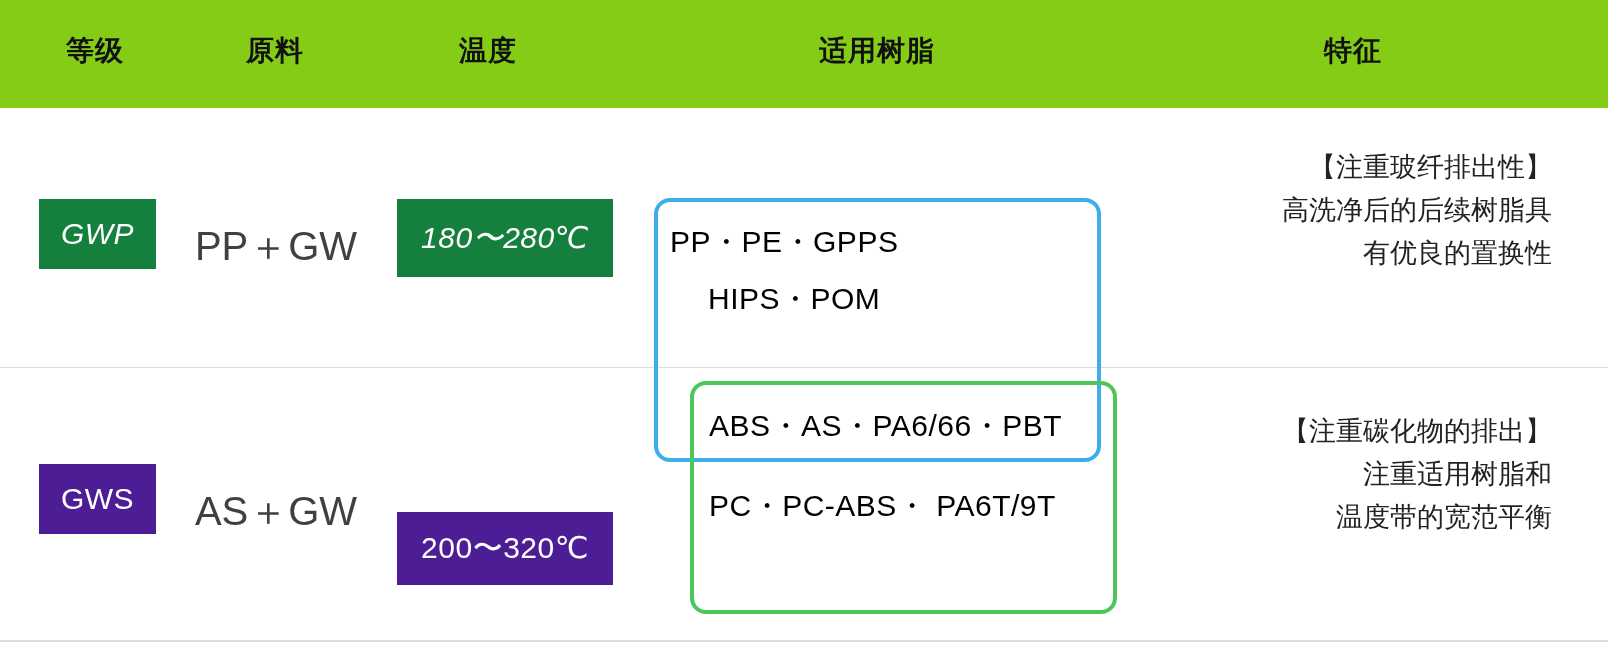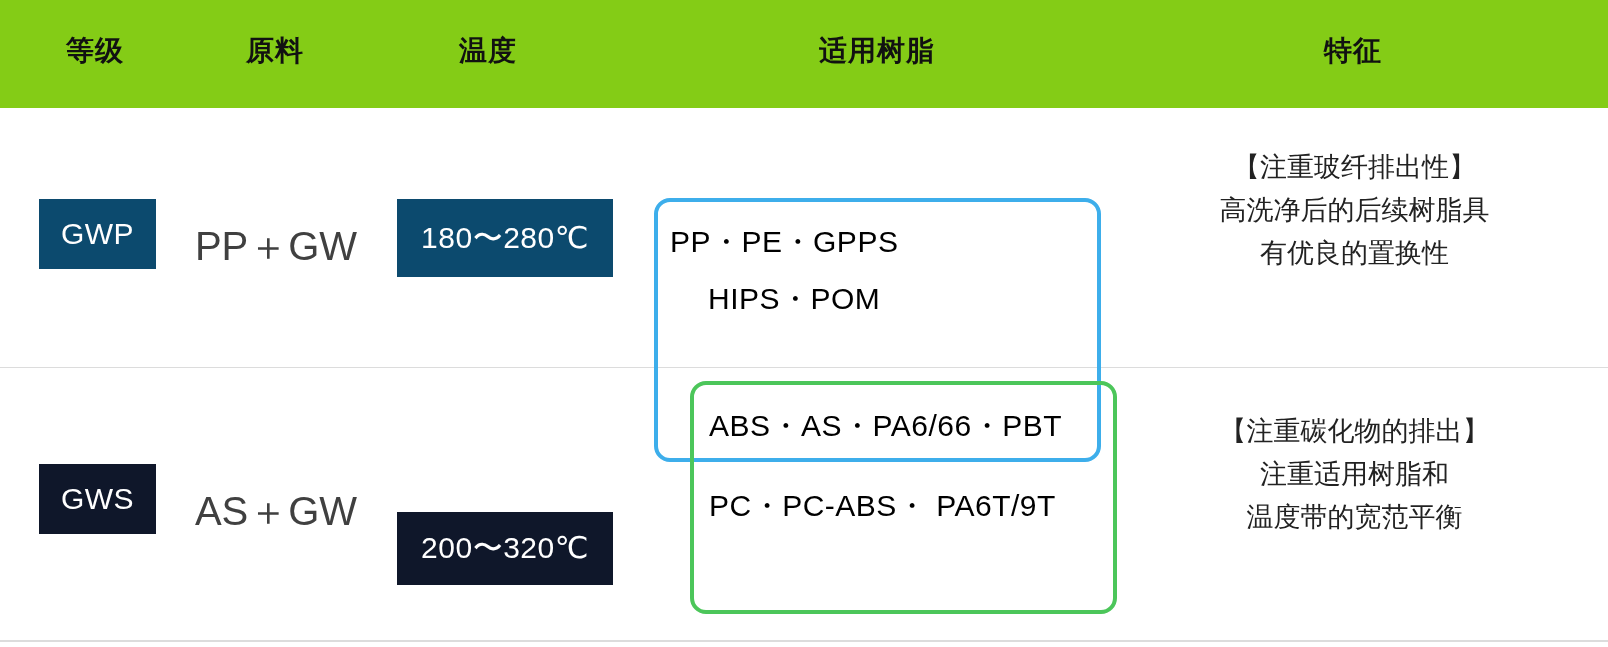--- a/index.html
+++ b/index.html
@@ -51,22 +51,22 @@
 
   .badge {
     position: absolute;
     display: flex;
     align-items: center;
     justify-content: center;
     color: #ffffff;
     font-size: 30px;
     letter-spacing: 0.5px;
   }
-  .badge.blue  { background: #0c4a6e; }
-  .badge.green { background: #0f172a; }
+  .badge.blue  { background: #15803d; font-style: italic; }
+  .badge.green { background: #4c1d95; }
 
   .plain-text {
     position: absolute;
     font-size: 40px;
     color: #404040;
     white-space: nowrap;
     text-align: center;
   }
 
   
@@ -89,21 +89,21 @@
 
   
   .feature {
     position: absolute;
     text-align: center;
     font-size: 27px;
     color: #222222;
     line-height: 43px;
     white-space: nowrap;
   }
-  .feature div { display: block; }
+  .feature div { display: block; text-align: right; }
 
   .bottom-rule {
     position: absolute;
     left: 0;
     width: 1608px;
     height: 2px;
     background: #dcdcdc;
   }
 </style>
 </head>

